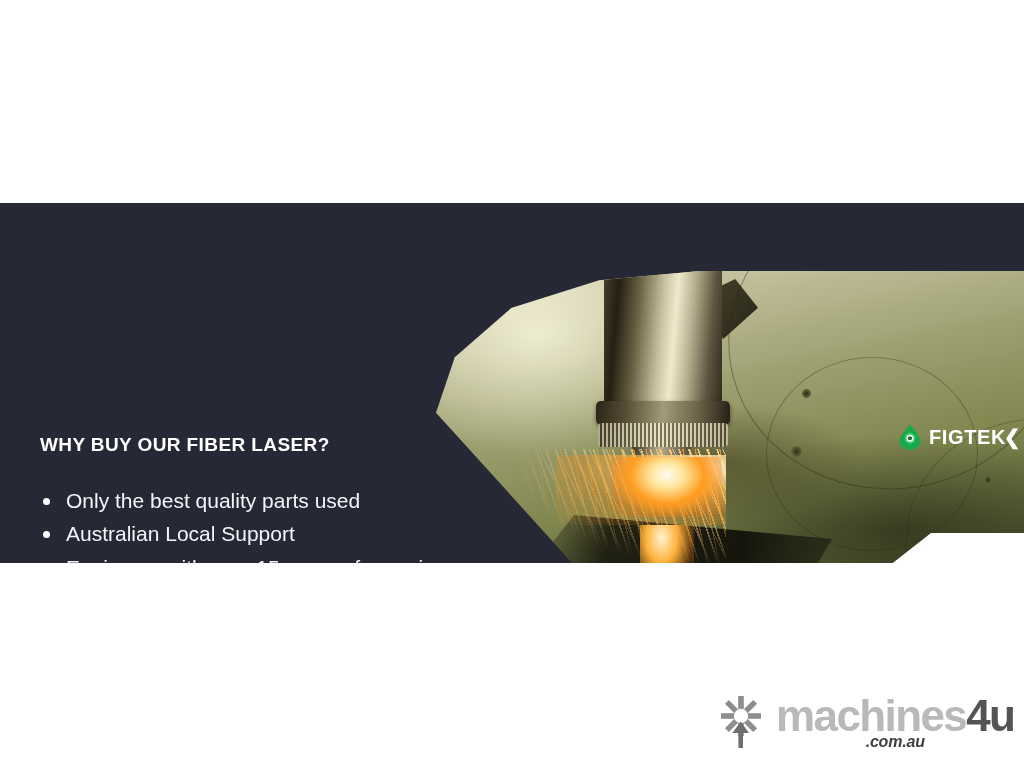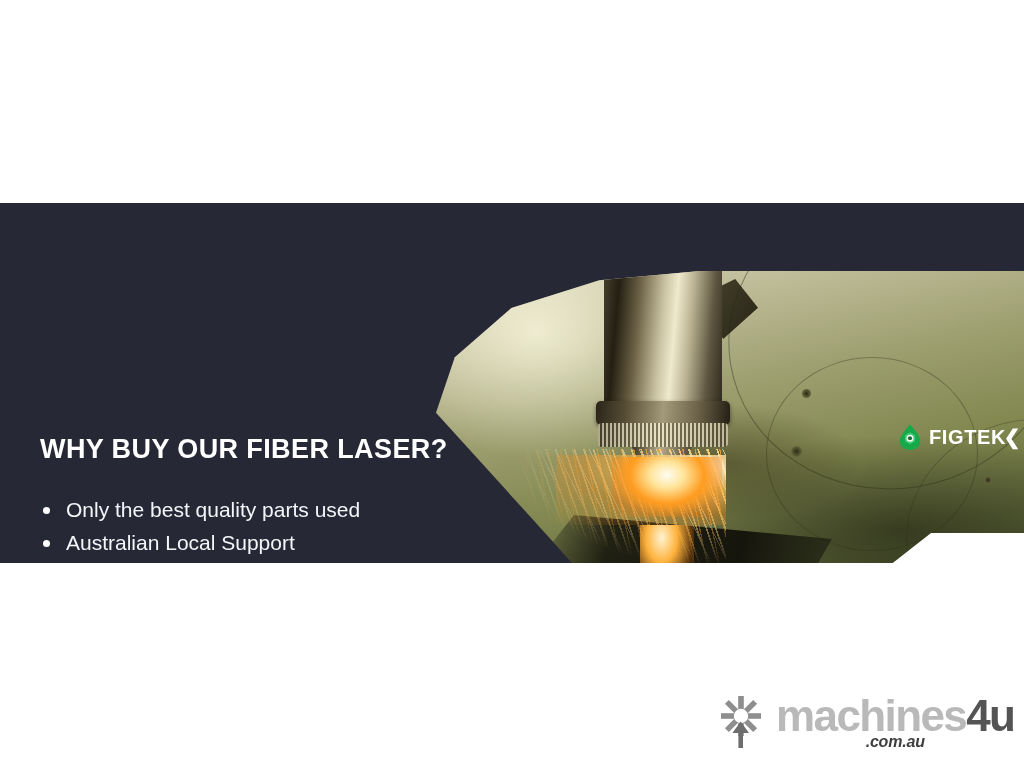--- a/index.html
+++ b/index.html
@@ -197,21 +197,21 @@
   .copy {
     position: absolute;
     left: 40px;
     top: 232px;
     width: 580px;
     z-index: 5;
   }
   .headline {
     margin: 0 0 28px 0;
     color: #ffffff;
-    font-size: 27px;
+    font-size: 19px;
     font-weight: bold;
     letter-spacing: 0.4px;
     line-height: 1.1;
     font-family: "Liberation Sans", sans-serif;
   }
   .benefits {
     list-style: none;
     margin: 0;
     padding: 0;
   }

